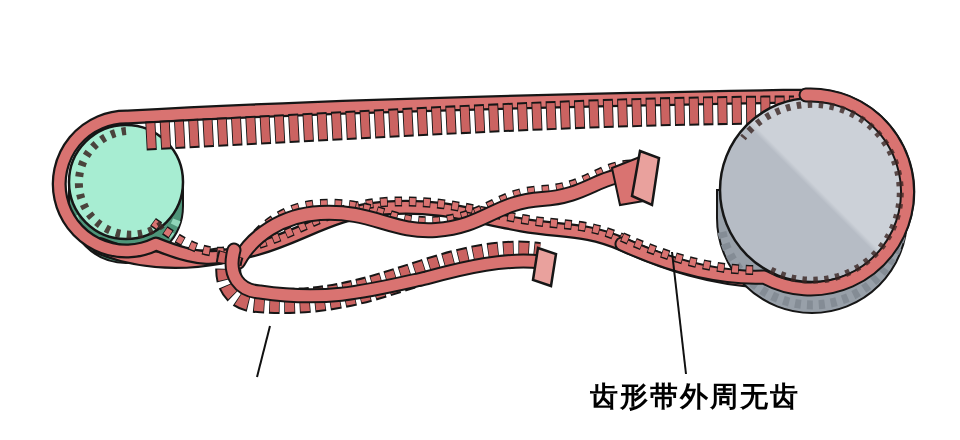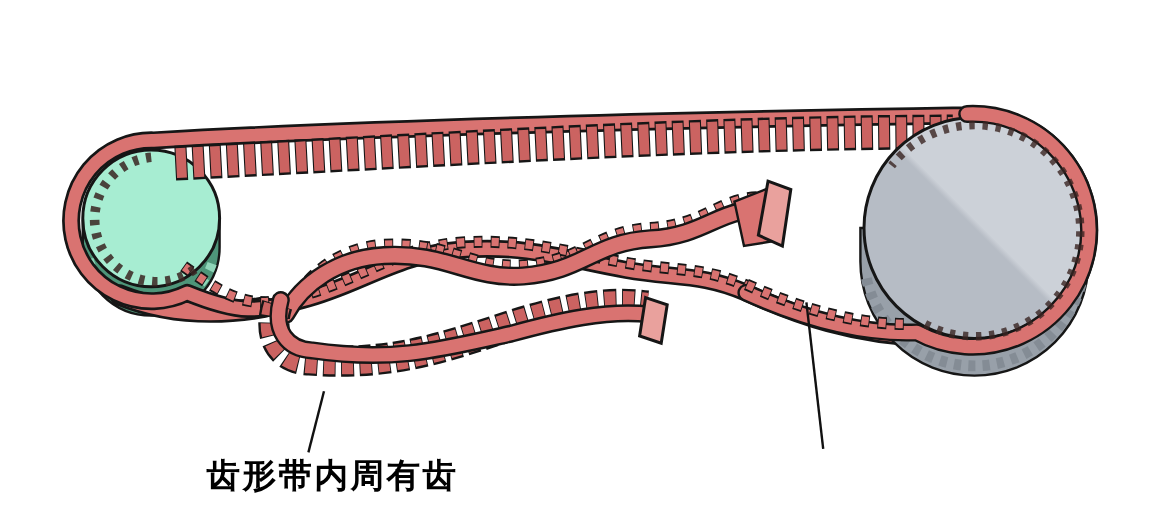--- a/index.html
+++ b/index.html
@@ -149,14 +149,14 @@
       <path class="f-none s-red round" stroke-width="11" d="M 234,250 C 227,276 240,291 260,292
                C 328,302 368,291 426,278
                C 466,267 506,258 541,262"></path>
       <polygon class="fill-cut" stroke-width="2.5" points="538,248 556,254 551,286 533,280"></polygon>
     </g>
 
     <line x1="270" y1="326" x2="257" y2="377" style="stroke:var(--leader-line)" stroke-width="2"></line>
     <line x1="672" y1="252" x2="686" y2="374" style="stroke:var(--leader-line)" stroke-width="2"></line>
   </svg>
 
-  <div class="callout left">齿形带内周有齿</div>
+  <div class="callout right">齿形带外周无齿</div>
 </div>
 
 </body></html>

